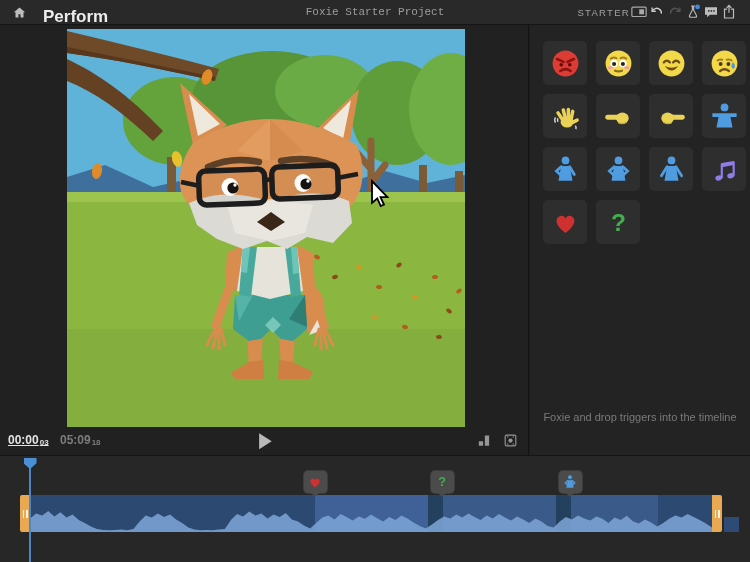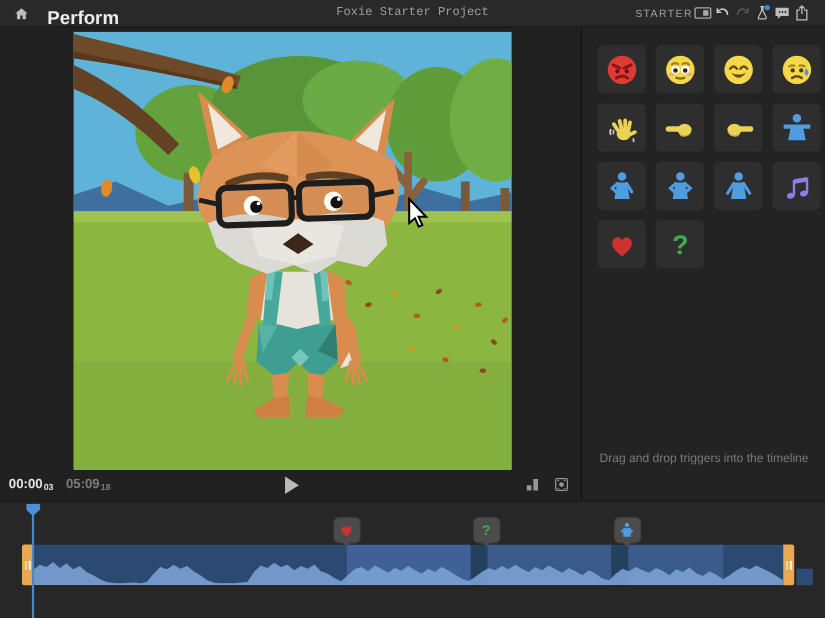--- a/index.html
+++ b/index.html
@@ -20,21 +20,21 @@
   .ic-btn { background:none; border:none; padding:0; width:18px; height:18px; display:flex; align-items:center; cursor:pointer; }
   .ic-btn svg { width:18px; height:18px; }
 
   
   .main { position:absolute; top:25px; left:0; right:0; bottom:107px; }
   .stage-panel { position:absolute; left:0; top:0; bottom:0; width:529px; background:#212121;
                  border-right:1px solid #131313; }
   .stage { position:absolute; left:67px; top:4px; width:398px; height:398px; background:#5fb3d9; }
   .transport { position:absolute; left:0; right:0; bottom:0; height:28px; display:flex; align-items:center; }
   .timecode { position:absolute; left:8px; top:6px; font-size:12px; font-weight:bold; white-space:nowrap; }
-  .tc-cur { color:#e3e3e3; } .tc-tot { color:#7c7c7c; margin-left:8px; }
+  .tc-cur { color:#e3e3e3;text-decoration:underline; } .tc-tot { color:#7c7c7c; margin-left:8px; }
   .tc-frames { font-size:8px; position:relative; top:1px; margin-left:1px; }
   .play-btn { position:absolute; left:258px; top:5px; width:16px; height:16px; background:none; border:none; padding:0; cursor:pointer; }
   .transport-right { position:absolute; right:9px; top:5px; display:flex; gap:9px; }
   .transport-right button { width:17px; height:17px; background:none; border:none; padding:0; cursor:pointer; }
 
   .trig-panel { position:absolute; left:530px; right:0; top:0; bottom:0; background:#232323; }
   .trig-grid { position:absolute; left:13px; top:16px; display:grid;
                grid-template-columns:repeat(4,44px); gap:9px; }
   .trig { width:44px; height:44px; background:#2e2e2e; border:none; border-radius:5px;
           display:flex; align-items:center; justify-content:center; cursor:pointer; }
@@ -417,21 +417,21 @@
             <svg viewBox="0 0 24 24">
               <use href="#sym-heart"></use>
             </svg>
           </button>
           <button class="trig">
             <svg viewBox="0 0 24 24">
               <use href="#sym-question"></use>
             </svg>
           </button>
         </div>
-      <div class="hint">Drag and drop triggers into the timeline</div>
+      <div class="hint">Foxie and drop triggers into the timeline</div>
     </div>
   </div>
 
   <div class="tl">
     <div class="tl-track">
       <div class="handle h-left">
           <i></i>
           <i></i>
         </div>
       <div class="wave-area" id="wave-area">

